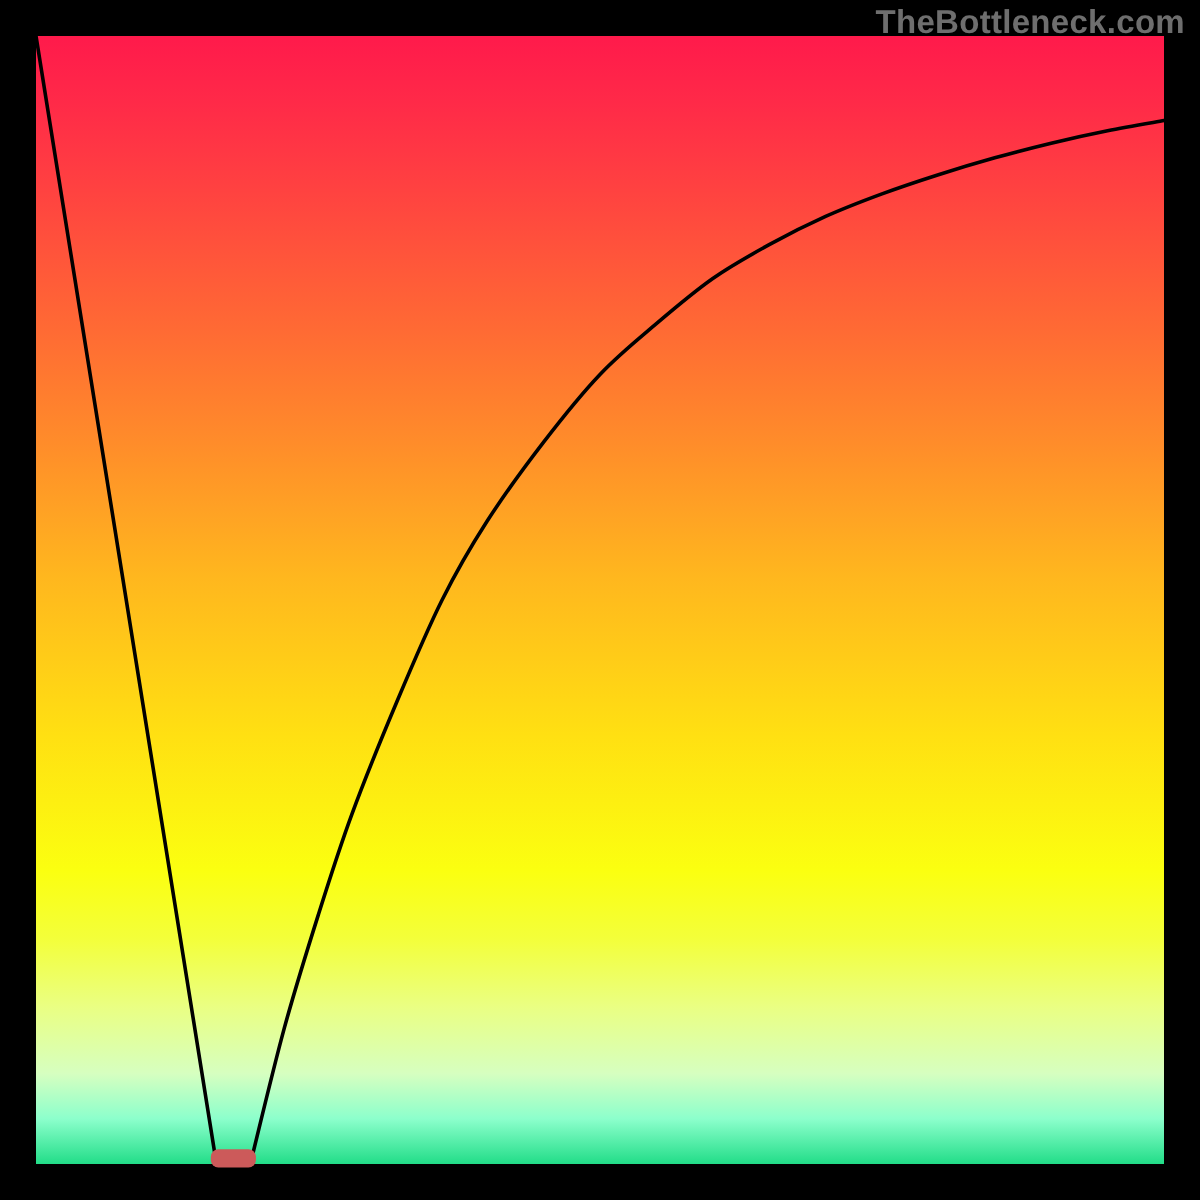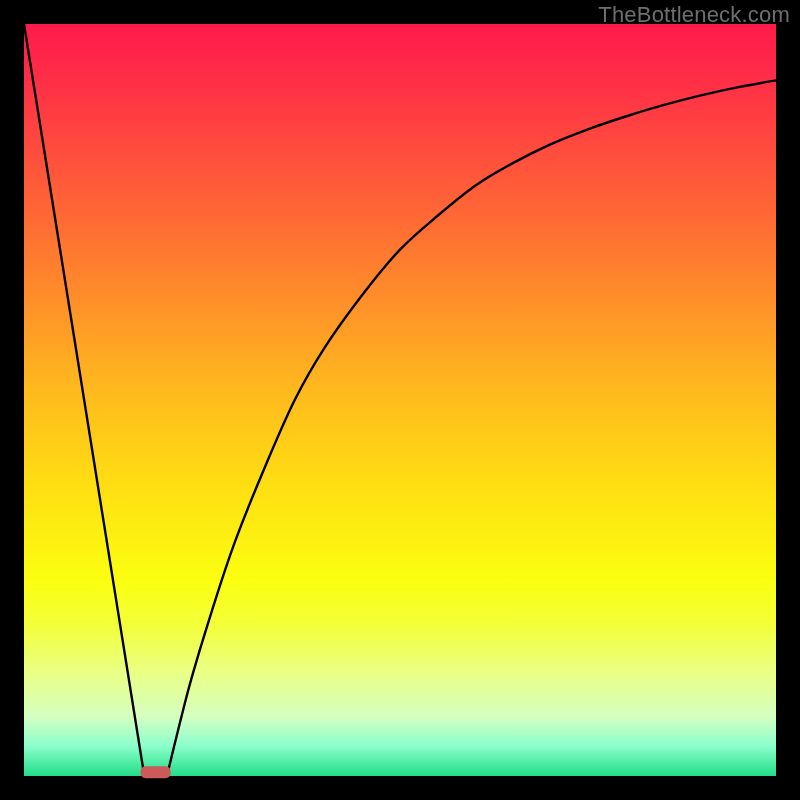--- a/index.html
+++ b/index.html
@@ -39,21 +39,21 @@
       #22dd88 100%
     );
   }
   .watermark {
     position: absolute;
     top: 2px;
     right: 10px;
     color: #6e6e6e;
     font-size: 22px;
     letter-spacing: 0.2px;
-    font-weight: 400;
+    font-weight: 700;
     user-select: none;
   }
   svg.overlay {
     position: absolute;
     left: 0;
     top: 0;
   }
 </style>
 </head>
 <body>

